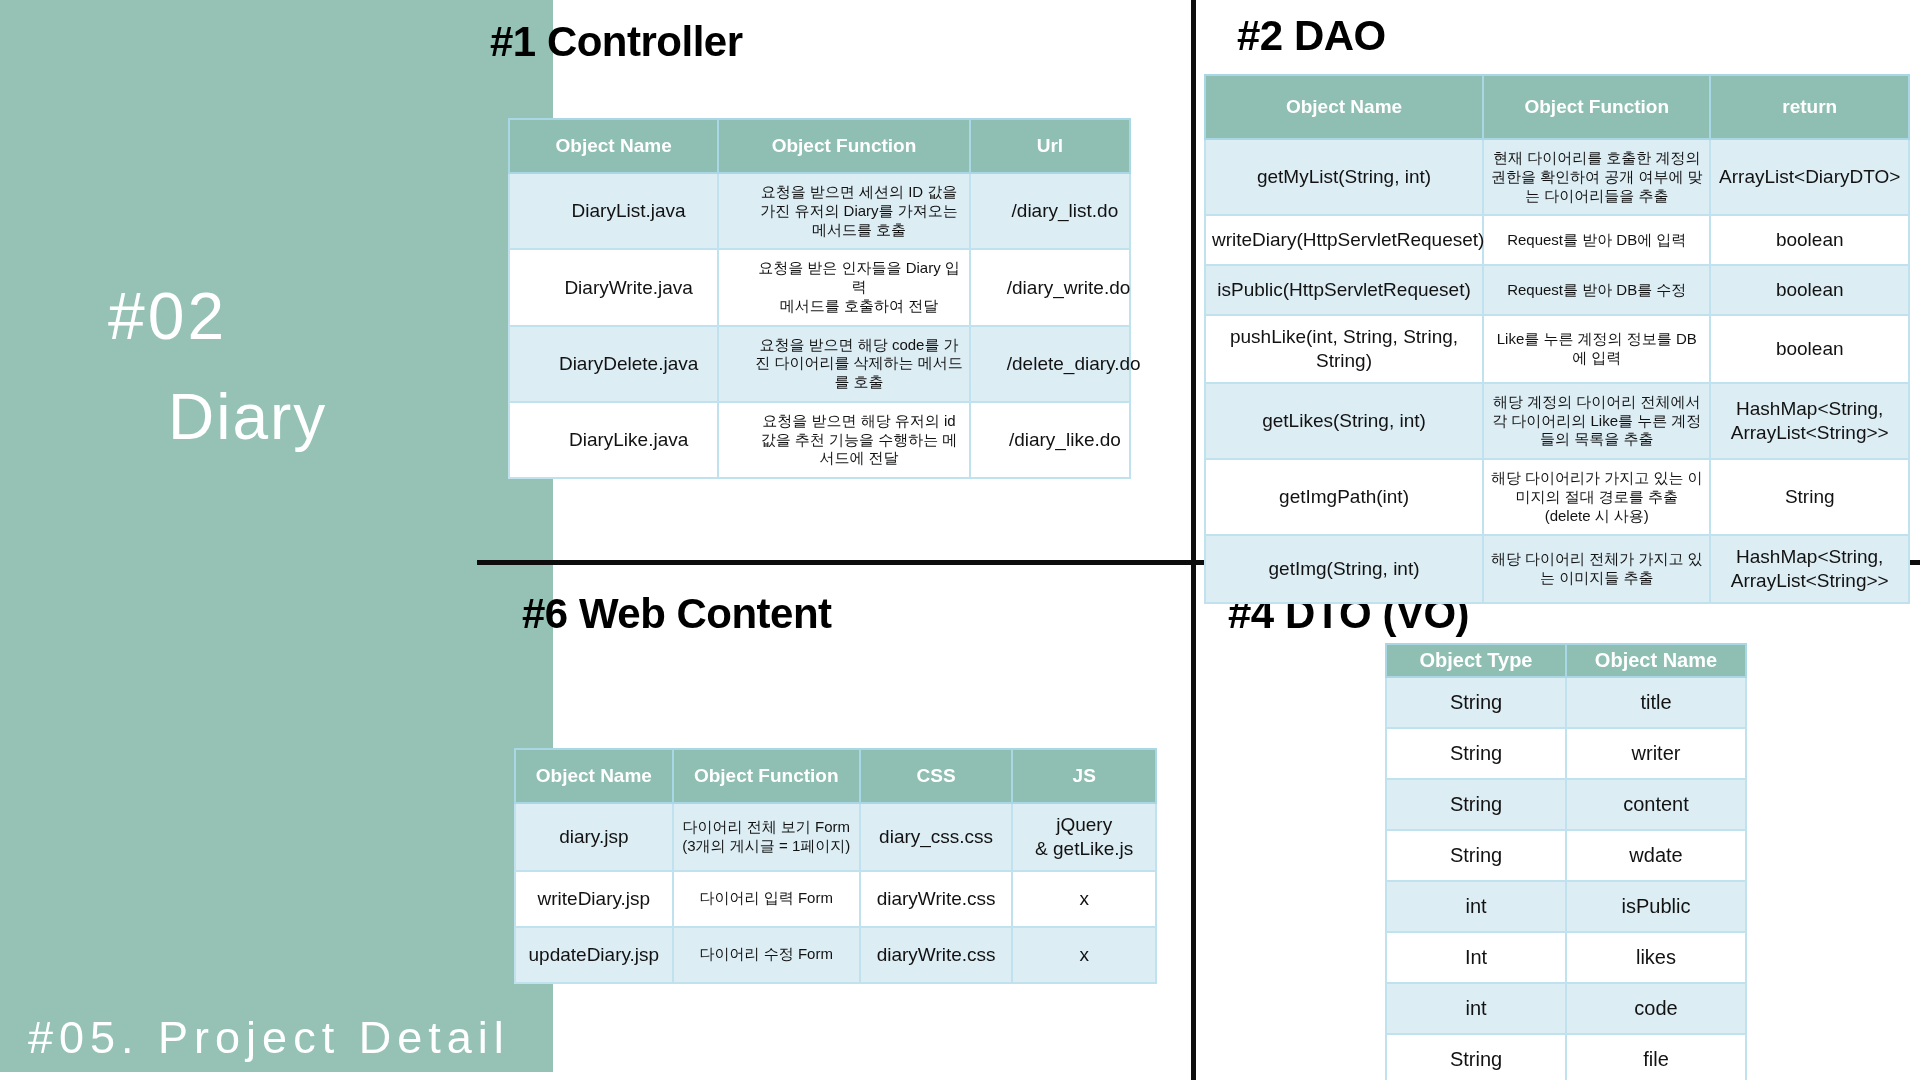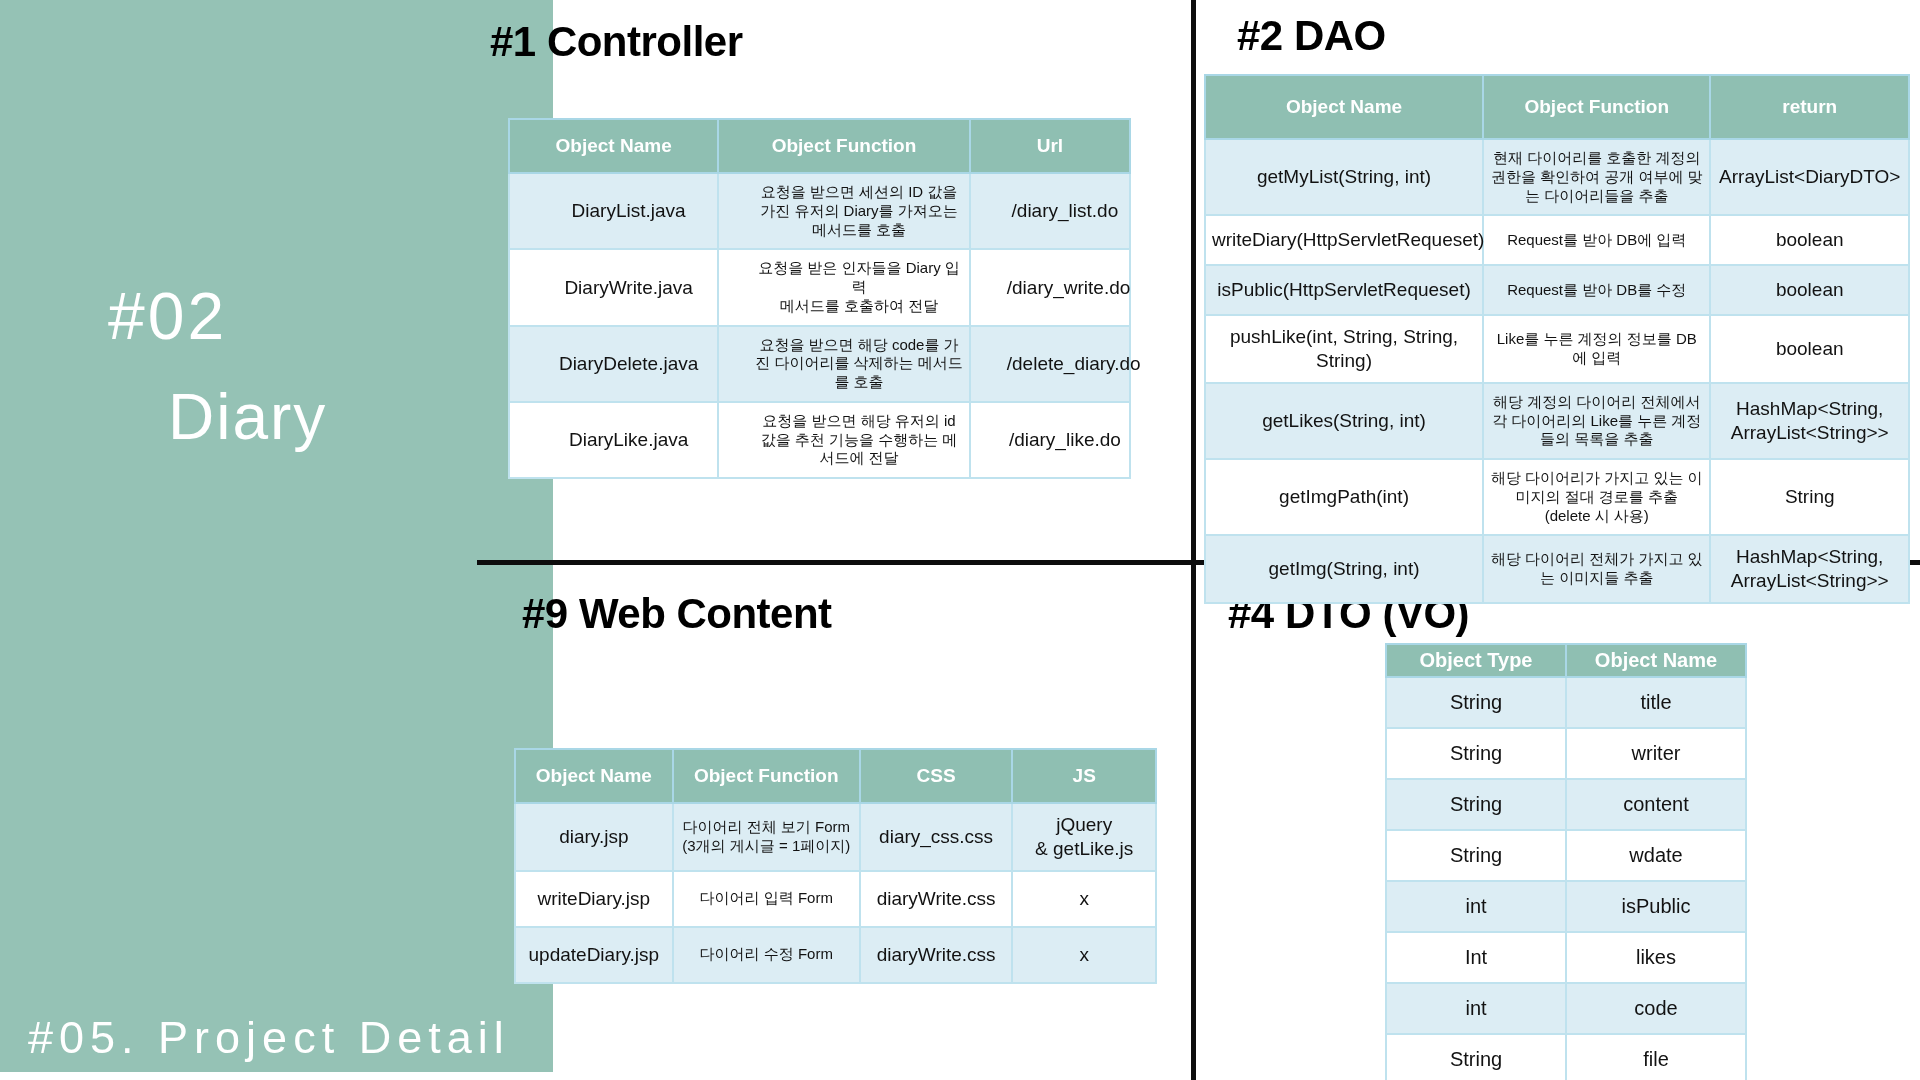--- a/index.html
+++ b/index.html
@@ -79,21 +79,21 @@
   <div class="slide-number">#02</div>
   <div class="slide-title">Diary</div>
   <div class="sidebar-footer">#05. Project Detail</div>
 </div>
 
 <div class="divider-v"></div>
 <div class="divider-h"></div>
 
 <div class="q-heading h-controller">#1 Controller</div>
 <div class="q-heading h-dao">#2 DAO</div>
-<div class="q-heading h-web">#9 Web Content</div>
+<div class="q-heading h-web">#6 Web Content</div>
 <div class="q-heading h-dto">#4 DTO (VO)</div>
 
 <table class="tbl-controller">
     <colgroup>
       <col style="width: 33.7%;">
       <col style="width: 40.5%;">
       <col style="width: 25.8%;">
     </colgroup>
     <thead>
       <tr>

